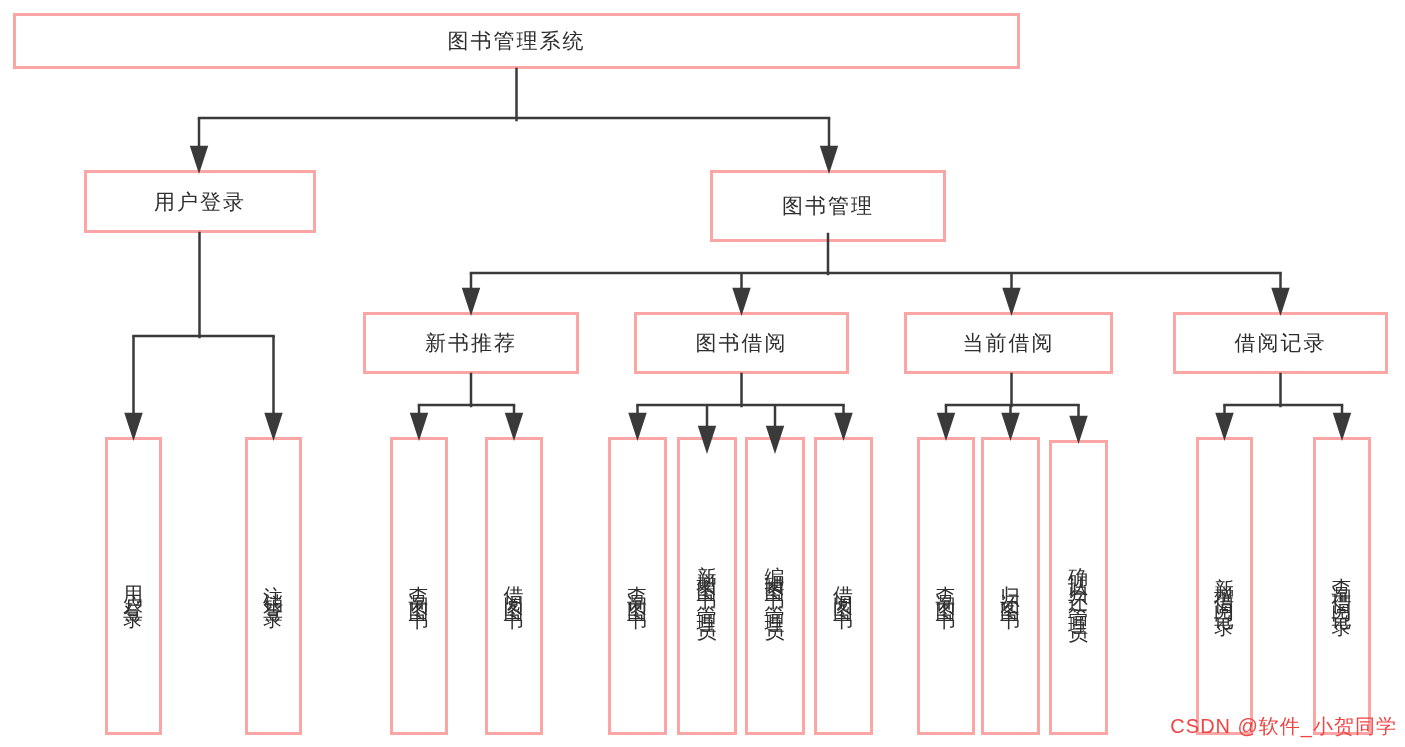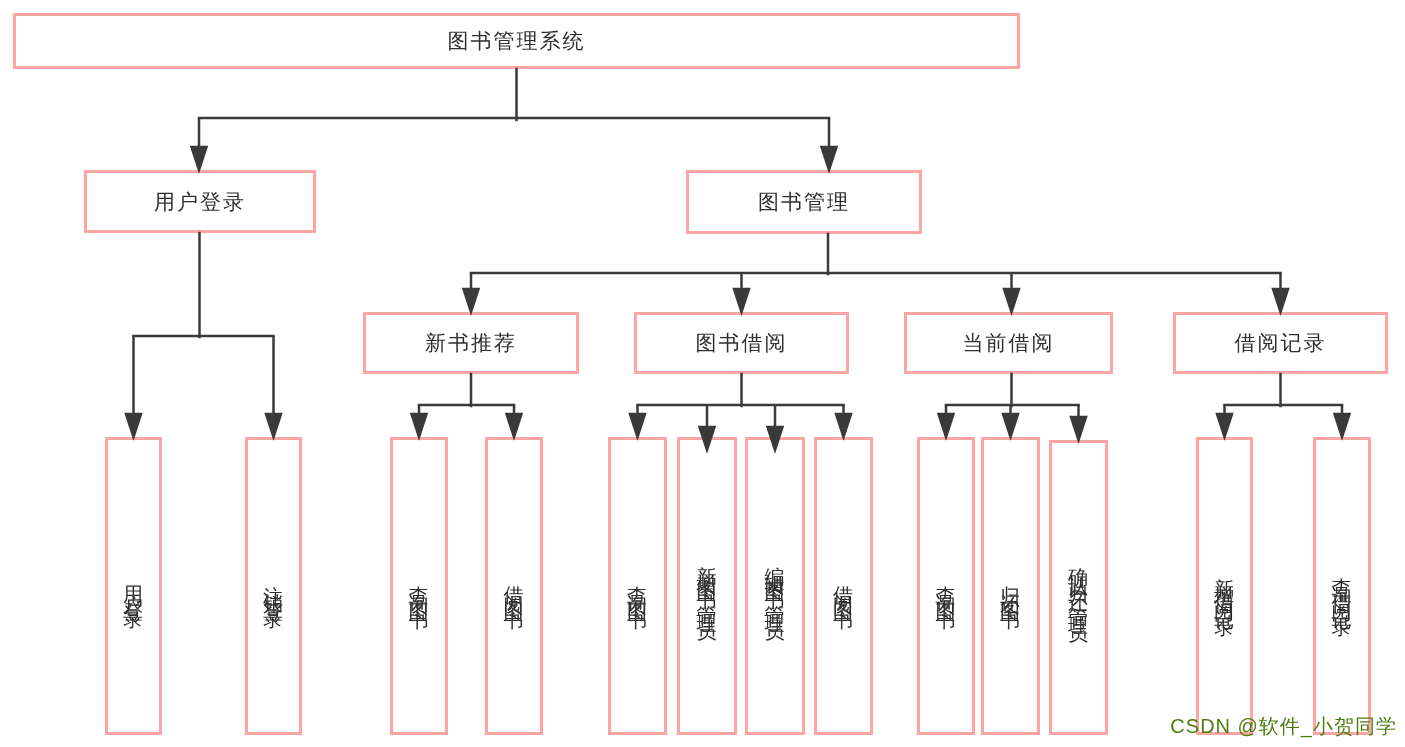--- a/index.html
+++ b/index.html
@@ -12,21 +12,21 @@
     position:absolute;background:#ffffff;border:3px solid #fca5a5;box-sizing:border-box;
     display:flex;align-items:center;justify-content:center;z-index:1;
   }
   .hbox{font-size:21px;letter-spacing:2px;}
   .vbox span{
     writing-mode:vertical-rl;text-orientation:mixed;
     font-size:20px;line-height:1;letter-spacing:8px;white-space:nowrap;
   }
   .watermark{
     position:absolute;top:713px;right:8px;z-index:3;
-    font-size:20px;letter-spacing:1px;color:#4d7c0f;white-space:nowrap;
+    font-size:20px;letter-spacing:1px;color:#ef4444;white-space:nowrap;
   }
 </style>
 </head>
 <body>
 
 <div class="canvas">
 
   <svg class="wires" viewBox="0 0 1405 747" width="1405" height="747" stroke="#3a3a3a" stroke-width="2.5" fill="#3a3a3a">
 
     <path fill="none" stroke-linecap="square" d="
@@ -78,21 +78,21 @@
       <polygon points="1334.5,414 1349.5,414 1342,437"></polygon>
   </svg>
 
   <div class="box hbox" style="left:13px;top:13px;width:1007px;height:56px">
     <span>图书管理系统</span>
   </div>
 
   <div class="box hbox" style="left:84px;top:170px;width:232px;height:63px">
     <span>用户登录</span>
   </div>
-  <div class="box hbox" style="left:686px;top:170px;width:236px;height:64px">
+  <div class="box hbox" style="left:710px;top:170px;width:236px;height:72px">
     <span>图书管理</span>
   </div>
 
   <div class="box hbox" style="left:634px;top:312px;width:215px;height:62px">
     <span>图书借阅</span>
   </div>
   <div class="box hbox" style="left:363px;top:312px;width:216px;height:62px">
     <span>新书推荐</span>
   </div>
   <div class="box hbox" style="left:904px;top:312px;width:209px;height:62px">

